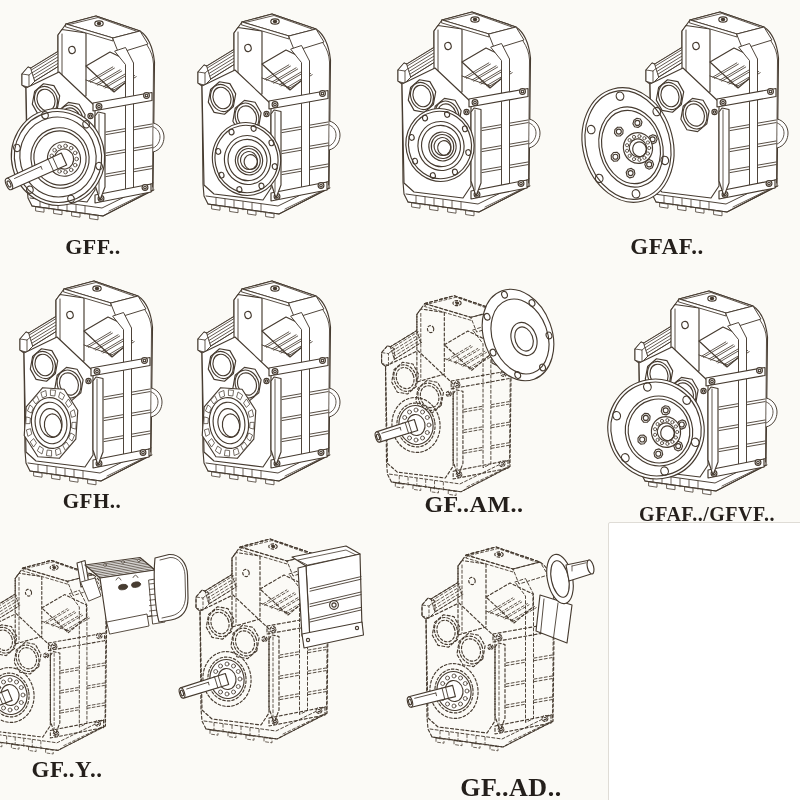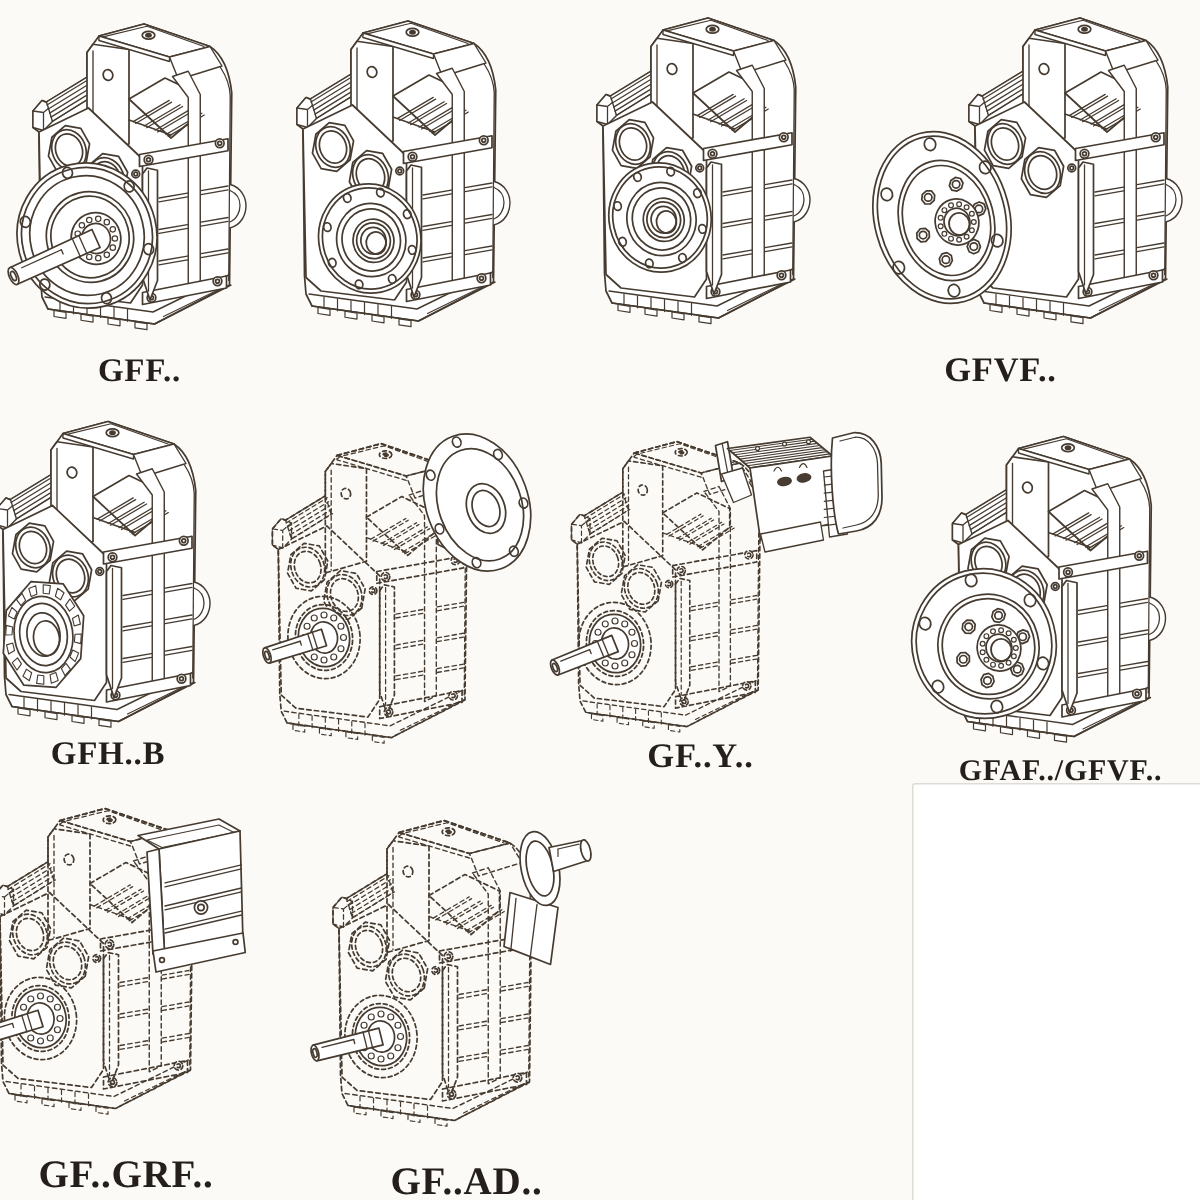--- a/index.html
+++ b/index.html
@@ -403,29 +403,36 @@
           <circle cx="1.1" cy="145.2" r="1.6" fill="none" stroke-width="0.8"></circle>
           <circle cx="3.6" cy="140.1" r="1.6" fill="none" stroke-width="0.8"></circle>
           <circle cx="8.0" cy="136.9" r="1.6" fill="none" stroke-width="0.8"></circle>
           <circle cx="13.4" cy="136.2" r="1.6" fill="none" stroke-width="0.8"></circle>
           <circle cx="18.4" cy="138.2" r="1.6" fill="none" stroke-width="0.8"></circle>
           <circle cx="21.9" cy="142.5" r="1.6" fill="none" stroke-width="0.8"></circle>
           <ellipse cx="12" cy="148" rx="8.6" ry="9.2" fill="#fff" transform="rotate(-15 12 148)"></ellipse>
           <ellipse cx="13.5" cy="149.3" rx="6.8" ry="7.4" fill="none" transform="rotate(-15 13.5 149.3)"></ellipse>
         </g>
       </svg>
-      <figcaption class="cap cap3">GFVF..</figcaption>
+      <figcaption class="cap cap3">GFAF..</figcaption>
+    </figure>
+<figure class="cell c4">
+      <svg class="art" viewBox="0 0 200 266" width="200" height="266">
+        <g transform="translate(0,2)">
+          <use href="#gbody-oct"></use>
+        </g>
+      </svg>
+      <figcaption class="cap cap4">GFH..</figcaption>
     </figure>
 <figure class="cell c5">
       <svg class="art" viewBox="0 0 200 266" width="200" height="266">
         <g transform="translate(-22,2)">
           <use href="#gbody-oct"></use>
         </g>
       </svg>
-      <figcaption class="cap cap5">GFH..B</figcaption>
     </figure>
 <figure class="cell c6">
       <svg class="art" viewBox="0 0 200 266" width="200" height="266">
         <g transform="translate(-38,17) scale(0.98)">
           <use href="#gbody-dash"></use>
         </g>
         <g class="dash">
           <ellipse cx="16" cy="158" rx="24" ry="27.5" fill="none" transform="rotate(-8 16 158)"></ellipse>
           <ellipse cx="16" cy="158" rx="19" ry="22" fill="none" transform="rotate(-8 16 158)"></ellipse>
         </g>
@@ -457,20 +464,67 @@
         <ellipse cx="149.0" cy="68.4" rx="2.8" ry="3.4" fill="none" transform="rotate(-20 149.0 68.4)"></ellipse>
         <ellipse cx="142.6" cy="100.5" rx="2.8" ry="3.4" fill="none" transform="rotate(-20 142.6 100.5)"></ellipse>
         <ellipse cx="117.7" cy="108.1" rx="2.8" ry="3.4" fill="none" transform="rotate(-20 117.7 108.1)"></ellipse>
         <ellipse cx="93.0" cy="85.6" rx="2.8" ry="3.4" fill="none" transform="rotate(-20 93.0 85.6)"></ellipse>
         <ellipse cx="87.1" cy="49.8" rx="2.8" ry="3.4" fill="none" transform="rotate(-20 87.1 49.8)"></ellipse>
         <ellipse cx="104.5" cy="27.7" rx="2.8" ry="3.4" fill="none" transform="rotate(-20 104.5 27.7)"></ellipse>
         <ellipse cx="132.0" cy="36.0" rx="2.8" ry="3.4" fill="none" transform="rotate(-20 132.0 36.0)"></ellipse>
         <ellipse cx="124" cy="72" rx="12.5" ry="17" fill="#fff" transform="rotate(-20 124 72)"></ellipse>
         <ellipse cx="124" cy="72" rx="8.8" ry="12.4" fill="none" transform="rotate(-20 124 72)"></ellipse>
       </svg>
+      <figcaption class="cap cap6">GF..AM..</figcaption>
+    </figure>
+<figure class="cell c8">
+      <svg class="art" viewBox="0 0 200 266" width="200" height="266">
+        <g transform="translate(15,12)">
+          <use href="#gbody-plain"></use>
+          <ellipse cx="41" cy="150" rx="48" ry="50" fill="#fff" transform="rotate(-15 41 150)"></ellipse>
+          <ellipse cx="41" cy="150" rx="45" ry="47" fill="none" transform="rotate(-15 41 150)"></ellipse>
+          <ellipse cx="44" cy="152" rx="33.6" ry="35.0" fill="#fff" transform="rotate(-15 44 152)"></ellipse>
+          <ellipse cx="44" cy="152" rx="30.7" ry="32.0" fill="none" transform="rotate(-15 44 152)"></ellipse>
+          <ellipse cx="80.3" cy="163.3" rx="3.8" ry="4.2" fill="none" transform="rotate(-15 80.3 163.3)"></ellipse>
+          <ellipse cx="49.6" cy="192.1" rx="3.8" ry="4.2" fill="none" transform="rotate(-15 49.6 192.1)"></ellipse>
+          <ellipse cx="10.3" cy="178.8" rx="3.8" ry="4.2" fill="none" transform="rotate(-15 10.3 178.8)"></ellipse>
+          <ellipse cx="1.7" cy="136.7" rx="3.8" ry="4.2" fill="none" transform="rotate(-15 1.7 136.7)"></ellipse>
+          <ellipse cx="32.4" cy="107.9" rx="3.8" ry="4.2" fill="none" transform="rotate(-15 32.4 107.9)"></ellipse>
+          <ellipse cx="71.7" cy="121.2" rx="3.8" ry="4.2" fill="none" transform="rotate(-15 71.7 121.2)"></ellipse>
+          <path d="M67.6,167.1 L66.3,170.5 L63.2,171.9 L60.1,170.5 L58.8,167.1 L60.1,163.7 L63.2,162.3 L66.3,163.7 Z" fill="#fff"></path>
+          <circle cx="63.2" cy="167.1" r="2.5" fill="none"></circle>
+          <path d="M47.7,175.4 L45.9,178.5 L42.6,179.4 L39.7,177.5 L39.0,174.0 L40.8,170.8 L44.1,169.9 L46.9,171.8 Z" fill="#fff"></path>
+          <circle cx="43.3" cy="174.7" r="2.5" fill="none"></circle>
+          <path d="M31.3,161.9 L29.1,164.7 L25.7,165.1 L23.1,162.8 L23.0,159.2 L25.2,156.3 L28.6,156.0 L31.2,158.3 Z" fill="#fff"></path>
+          <circle cx="27.2" cy="160.5" r="2.5" fill="none"></circle>
+          <path d="M34.7,140.9 L32.1,143.3 L28.6,143.1 L26.5,140.5 L26.9,136.9 L29.6,134.4 L33.0,134.6 L35.1,137.2 Z" fill="#fff"></path>
+          <circle cx="30.8" cy="138.9" r="2.5" fill="none"></circle>
+          <path d="M54.2,133.9 L51.2,135.9 L47.8,135.2 L46.2,132.3 L47.1,128.7 L50.1,126.8 L53.5,127.5 L55.2,130.4 Z" fill="#fff"></path>
+          <circle cx="50.7" cy="131.3" r="2.5" fill="none"></circle>
+          <path d="M70.0,148.6 L66.6,150.1 L63.5,148.9 L62.2,145.7 L63.7,142.4 L67.0,140.9 L70.2,142.1 L71.4,145.3 Z" fill="#fff"></path>
+          <circle cx="66.8" cy="145.5" r="2.5" fill="none"></circle>
+          <ellipse cx="51" cy="153" rx="14.5" ry="15.4" fill="#fff" transform="rotate(-15 51 153)"></ellipse>
+          <circle cx="62.2" cy="153.0" r="1.6" fill="none" stroke-width="0.8"></circle>
+          <circle cx="60.9" cy="158.5" r="1.6" fill="none" stroke-width="0.8"></circle>
+          <circle cx="57.4" cy="162.8" r="1.6" fill="none" stroke-width="0.8"></circle>
+          <circle cx="52.4" cy="164.8" r="1.6" fill="none" stroke-width="0.8"></circle>
+          <circle cx="47.0" cy="164.1" r="1.6" fill="none" stroke-width="0.8"></circle>
+          <circle cx="42.6" cy="160.9" r="1.6" fill="none" stroke-width="0.8"></circle>
+          <circle cx="40.1" cy="155.8" r="1.6" fill="none" stroke-width="0.8"></circle>
+          <circle cx="40.1" cy="150.2" r="1.6" fill="none" stroke-width="0.8"></circle>
+          <circle cx="42.6" cy="145.1" r="1.6" fill="none" stroke-width="0.8"></circle>
+          <circle cx="47.0" cy="141.9" r="1.6" fill="none" stroke-width="0.8"></circle>
+          <circle cx="52.4" cy="141.2" r="1.6" fill="none" stroke-width="0.8"></circle>
+          <circle cx="57.4" cy="143.2" r="1.6" fill="none" stroke-width="0.8"></circle>
+          <circle cx="60.9" cy="147.5" r="1.6" fill="none" stroke-width="0.8"></circle>
+          <ellipse cx="51" cy="153" rx="8.6" ry="9.2" fill="#fff" transform="rotate(-15 51 153)"></ellipse>
+          <ellipse cx="52.5" cy="154.3" rx="6.8" ry="7.4" fill="none" transform="rotate(-15 52.5 154.3)"></ellipse>
+        </g>
+      </svg>
+      <figcaption class="cap cap8">GFAF../GFVF..</figcaption>
     </figure>
 <figure class="cell c7">
       <svg class="art" viewBox="0 0 200 266" width="200" height="266">
         <g transform="translate(-38,16) scale(0.95)">
           <use href="#gbody-dash"></use>
         </g>
         <g class="dash">
           <ellipse cx="10" cy="162" rx="24" ry="27.5" fill="none" transform="rotate(-8 10 162)"></ellipse>
           <ellipse cx="10" cy="162" rx="19" ry="22" fill="none" transform="rotate(-8 10 162)"></ellipse>
         </g>
@@ -523,66 +577,20 @@
           <line x1="152.5" y1="62.2" x2="166" y2="60.6" stroke-width="0.8"></line>
           <line x1="152.5" y1="67.6" x2="166" y2="66.0" stroke-width="0.8"></line>
           <line x1="152.5" y1="73.0" x2="166" y2="71.4" stroke-width="0.8"></line>
           <line x1="152.5" y1="78.4" x2="166" y2="76.8" stroke-width="0.8"></line>
           <path d="M158,20 L172,16.5 C183,16 190,25 190.5,37 L191,60 C191,72 185,80 174,82 L162,84 C158,70 156,40 158,20 Z" fill="#fff"></path>
           <path d="M163,22 L173,19.5 C181.5,19 187.5,27 188,37 L188.5,58 C188.5,69 183,76 174,78 L165,80" fill="none" stroke-width="0.85"></path>
         </g>
       </svg>
       <figcaption class="cap cap7">GF..Y..</figcaption>
     </figure>
-<figure class="cell c8">
-      <svg class="art" viewBox="0 0 200 266" width="200" height="266">
-        <g transform="translate(15,12)">
-          <use href="#gbody-plain"></use>
-          <ellipse cx="41" cy="150" rx="48" ry="50" fill="#fff" transform="rotate(-15 41 150)"></ellipse>
-          <ellipse cx="41" cy="150" rx="45" ry="47" fill="none" transform="rotate(-15 41 150)"></ellipse>
-          <ellipse cx="44" cy="152" rx="33.6" ry="35.0" fill="#fff" transform="rotate(-15 44 152)"></ellipse>
-          <ellipse cx="44" cy="152" rx="30.7" ry="32.0" fill="none" transform="rotate(-15 44 152)"></ellipse>
-          <ellipse cx="80.3" cy="163.3" rx="3.8" ry="4.2" fill="none" transform="rotate(-15 80.3 163.3)"></ellipse>
-          <ellipse cx="49.6" cy="192.1" rx="3.8" ry="4.2" fill="none" transform="rotate(-15 49.6 192.1)"></ellipse>
-          <ellipse cx="10.3" cy="178.8" rx="3.8" ry="4.2" fill="none" transform="rotate(-15 10.3 178.8)"></ellipse>
-          <ellipse cx="1.7" cy="136.7" rx="3.8" ry="4.2" fill="none" transform="rotate(-15 1.7 136.7)"></ellipse>
-          <ellipse cx="32.4" cy="107.9" rx="3.8" ry="4.2" fill="none" transform="rotate(-15 32.4 107.9)"></ellipse>
-          <ellipse cx="71.7" cy="121.2" rx="3.8" ry="4.2" fill="none" transform="rotate(-15 71.7 121.2)"></ellipse>
-          <path d="M67.6,167.1 L66.3,170.5 L63.2,171.9 L60.1,170.5 L58.8,167.1 L60.1,163.7 L63.2,162.3 L66.3,163.7 Z" fill="#fff"></path>
-          <circle cx="63.2" cy="167.1" r="2.5" fill="none"></circle>
-          <path d="M47.7,175.4 L45.9,178.5 L42.6,179.4 L39.7,177.5 L39.0,174.0 L40.8,170.8 L44.1,169.9 L46.9,171.8 Z" fill="#fff"></path>
-          <circle cx="43.3" cy="174.7" r="2.5" fill="none"></circle>
-          <path d="M31.3,161.9 L29.1,164.7 L25.7,165.1 L23.1,162.8 L23.0,159.2 L25.2,156.3 L28.6,156.0 L31.2,158.3 Z" fill="#fff"></path>
-          <circle cx="27.2" cy="160.5" r="2.5" fill="none"></circle>
-          <path d="M34.7,140.9 L32.1,143.3 L28.6,143.1 L26.5,140.5 L26.9,136.9 L29.6,134.4 L33.0,134.6 L35.1,137.2 Z" fill="#fff"></path>
-          <circle cx="30.8" cy="138.9" r="2.5" fill="none"></circle>
-          <path d="M54.2,133.9 L51.2,135.9 L47.8,135.2 L46.2,132.3 L47.1,128.7 L50.1,126.8 L53.5,127.5 L55.2,130.4 Z" fill="#fff"></path>
-          <circle cx="50.7" cy="131.3" r="2.5" fill="none"></circle>
-          <path d="M70.0,148.6 L66.6,150.1 L63.5,148.9 L62.2,145.7 L63.7,142.4 L67.0,140.9 L70.2,142.1 L71.4,145.3 Z" fill="#fff"></path>
-          <circle cx="66.8" cy="145.5" r="2.5" fill="none"></circle>
-          <ellipse cx="51" cy="153" rx="14.5" ry="15.4" fill="#fff" transform="rotate(-15 51 153)"></ellipse>
-          <circle cx="62.2" cy="153.0" r="1.6" fill="none" stroke-width="0.8"></circle>
-          <circle cx="60.9" cy="158.5" r="1.6" fill="none" stroke-width="0.8"></circle>
-          <circle cx="57.4" cy="162.8" r="1.6" fill="none" stroke-width="0.8"></circle>
-          <circle cx="52.4" cy="164.8" r="1.6" fill="none" stroke-width="0.8"></circle>
-          <circle cx="47.0" cy="164.1" r="1.6" fill="none" stroke-width="0.8"></circle>
-          <circle cx="42.6" cy="160.9" r="1.6" fill="none" stroke-width="0.8"></circle>
-          <circle cx="40.1" cy="155.8" r="1.6" fill="none" stroke-width="0.8"></circle>
-          <circle cx="40.1" cy="150.2" r="1.6" fill="none" stroke-width="0.8"></circle>
-          <circle cx="42.6" cy="145.1" r="1.6" fill="none" stroke-width="0.8"></circle>
-          <circle cx="47.0" cy="141.9" r="1.6" fill="none" stroke-width="0.8"></circle>
-          <circle cx="52.4" cy="141.2" r="1.6" fill="none" stroke-width="0.8"></circle>
-          <circle cx="57.4" cy="143.2" r="1.6" fill="none" stroke-width="0.8"></circle>
-          <circle cx="60.9" cy="147.5" r="1.6" fill="none" stroke-width="0.8"></circle>
-          <ellipse cx="51" cy="153" rx="8.6" ry="9.2" fill="#fff" transform="rotate(-15 51 153)"></ellipse>
-          <ellipse cx="52.5" cy="154.3" rx="6.8" ry="7.4" fill="none" transform="rotate(-15 52.5 154.3)"></ellipse>
-        </g>
-      </svg>
-      <figcaption class="cap cap8">GFAF../GFVF..</figcaption>
-    </figure>
 <figure class="cell c10">
       <svg class="art" viewBox="0 0 200 266" width="200" height="266">
         <g transform="translate(-24,-6)">
           <use href="#gbody-dash"></use>
         </g>
         <g class="dash">
           <ellipse cx="27" cy="146" rx="24" ry="27.5" fill="none" transform="rotate(-8 27 146)"></ellipse>
           <ellipse cx="27" cy="146" rx="19" ry="22" fill="none" transform="rotate(-8 27 146)"></ellipse>
         </g>
         <ellipse cx="27" cy="146" rx="17" ry="19.5" fill="#fff" transform="rotate(-10 27 146)"></ellipse>
@@ -615,21 +623,20 @@
         <line x1="110" y1="71.0" x2="161" y2="59.0" stroke-width="0.9"></line>
         <line x1="110" y1="73.6" x2="161" y2="61.6" stroke-width="0.9"></line>
         <line x1="110" y1="86.4" x2="161" y2="74.4" stroke-width="0.9"></line>
         <line x1="110" y1="89.0" x2="161" y2="77.0" stroke-width="0.9"></line>
         <circle cx="134" cy="72" r="4.4" fill="#fff"></circle>
         <circle cx="134" cy="72" r="2.1" fill="none"></circle>
         <path d="M102,101 L162,89 L163.5,102 L104,115 Z" fill="#fff"></path>
         <circle cx="108" cy="107" r="1.6" fill="none"></circle>
         <circle cx="157" cy="95" r="1.6" fill="none"></circle>
       </svg>
-      <figcaption class="cap cap10">GF..GRF..</figcaption>
     </figure>
 <figure class="cell c11">
       <svg class="art" viewBox="0 0 200 266" width="200" height="266">
         <g transform="translate(2,2)">
           <use href="#gbody-dash"></use>
         </g>
         <g class="dash">
           <ellipse cx="54" cy="158" rx="24" ry="27.5" fill="none" transform="rotate(-8 54 158)"></ellipse>
           <ellipse cx="54" cy="158" rx="19" ry="22" fill="none" transform="rotate(-8 54 158)"></ellipse>
         </g>

